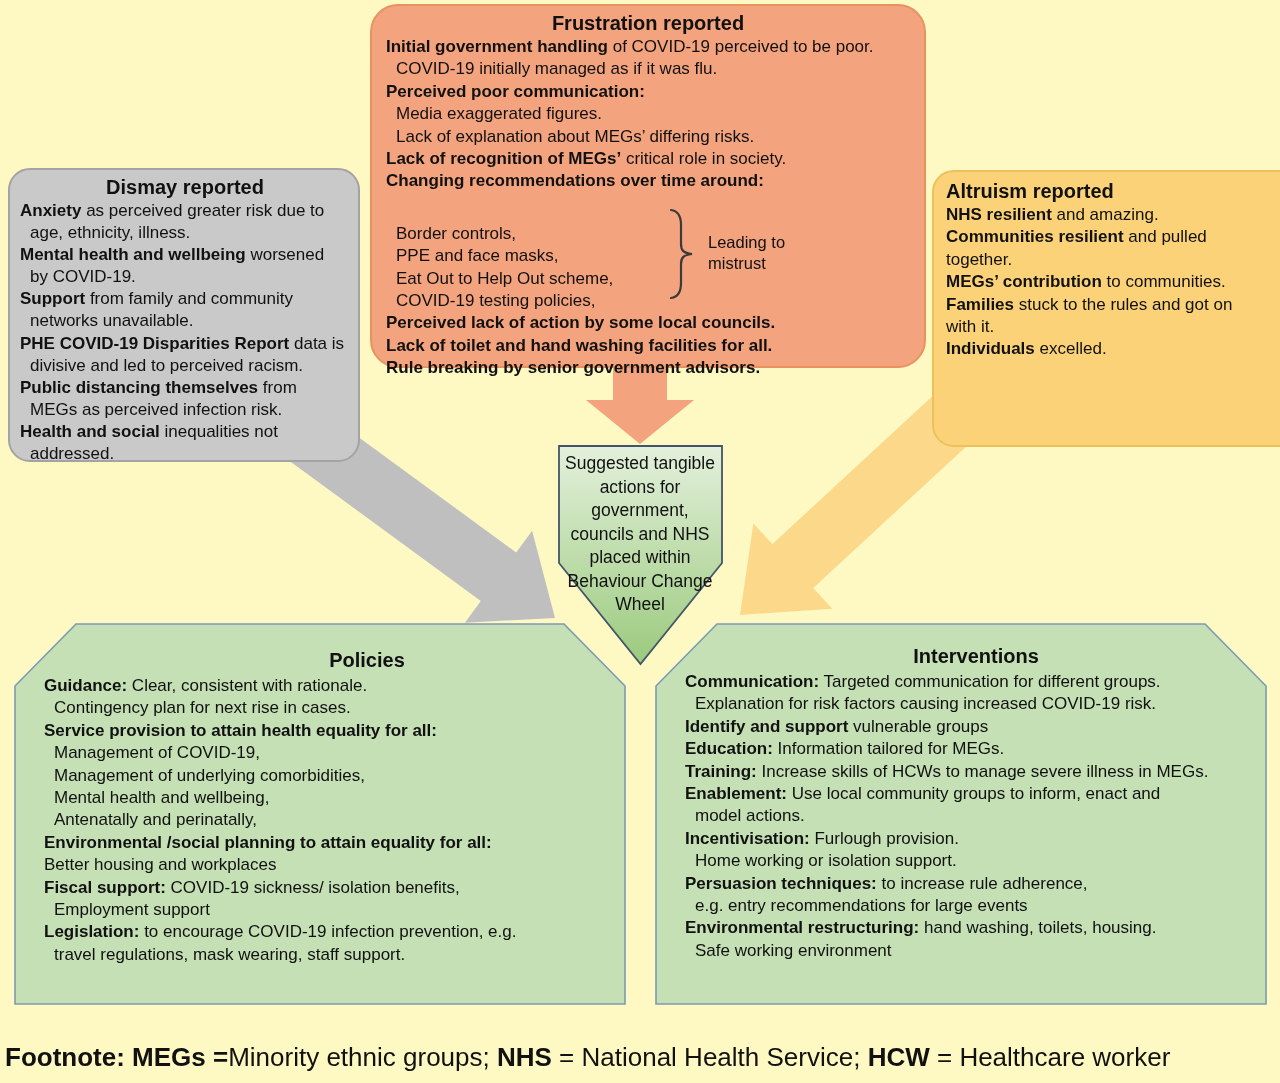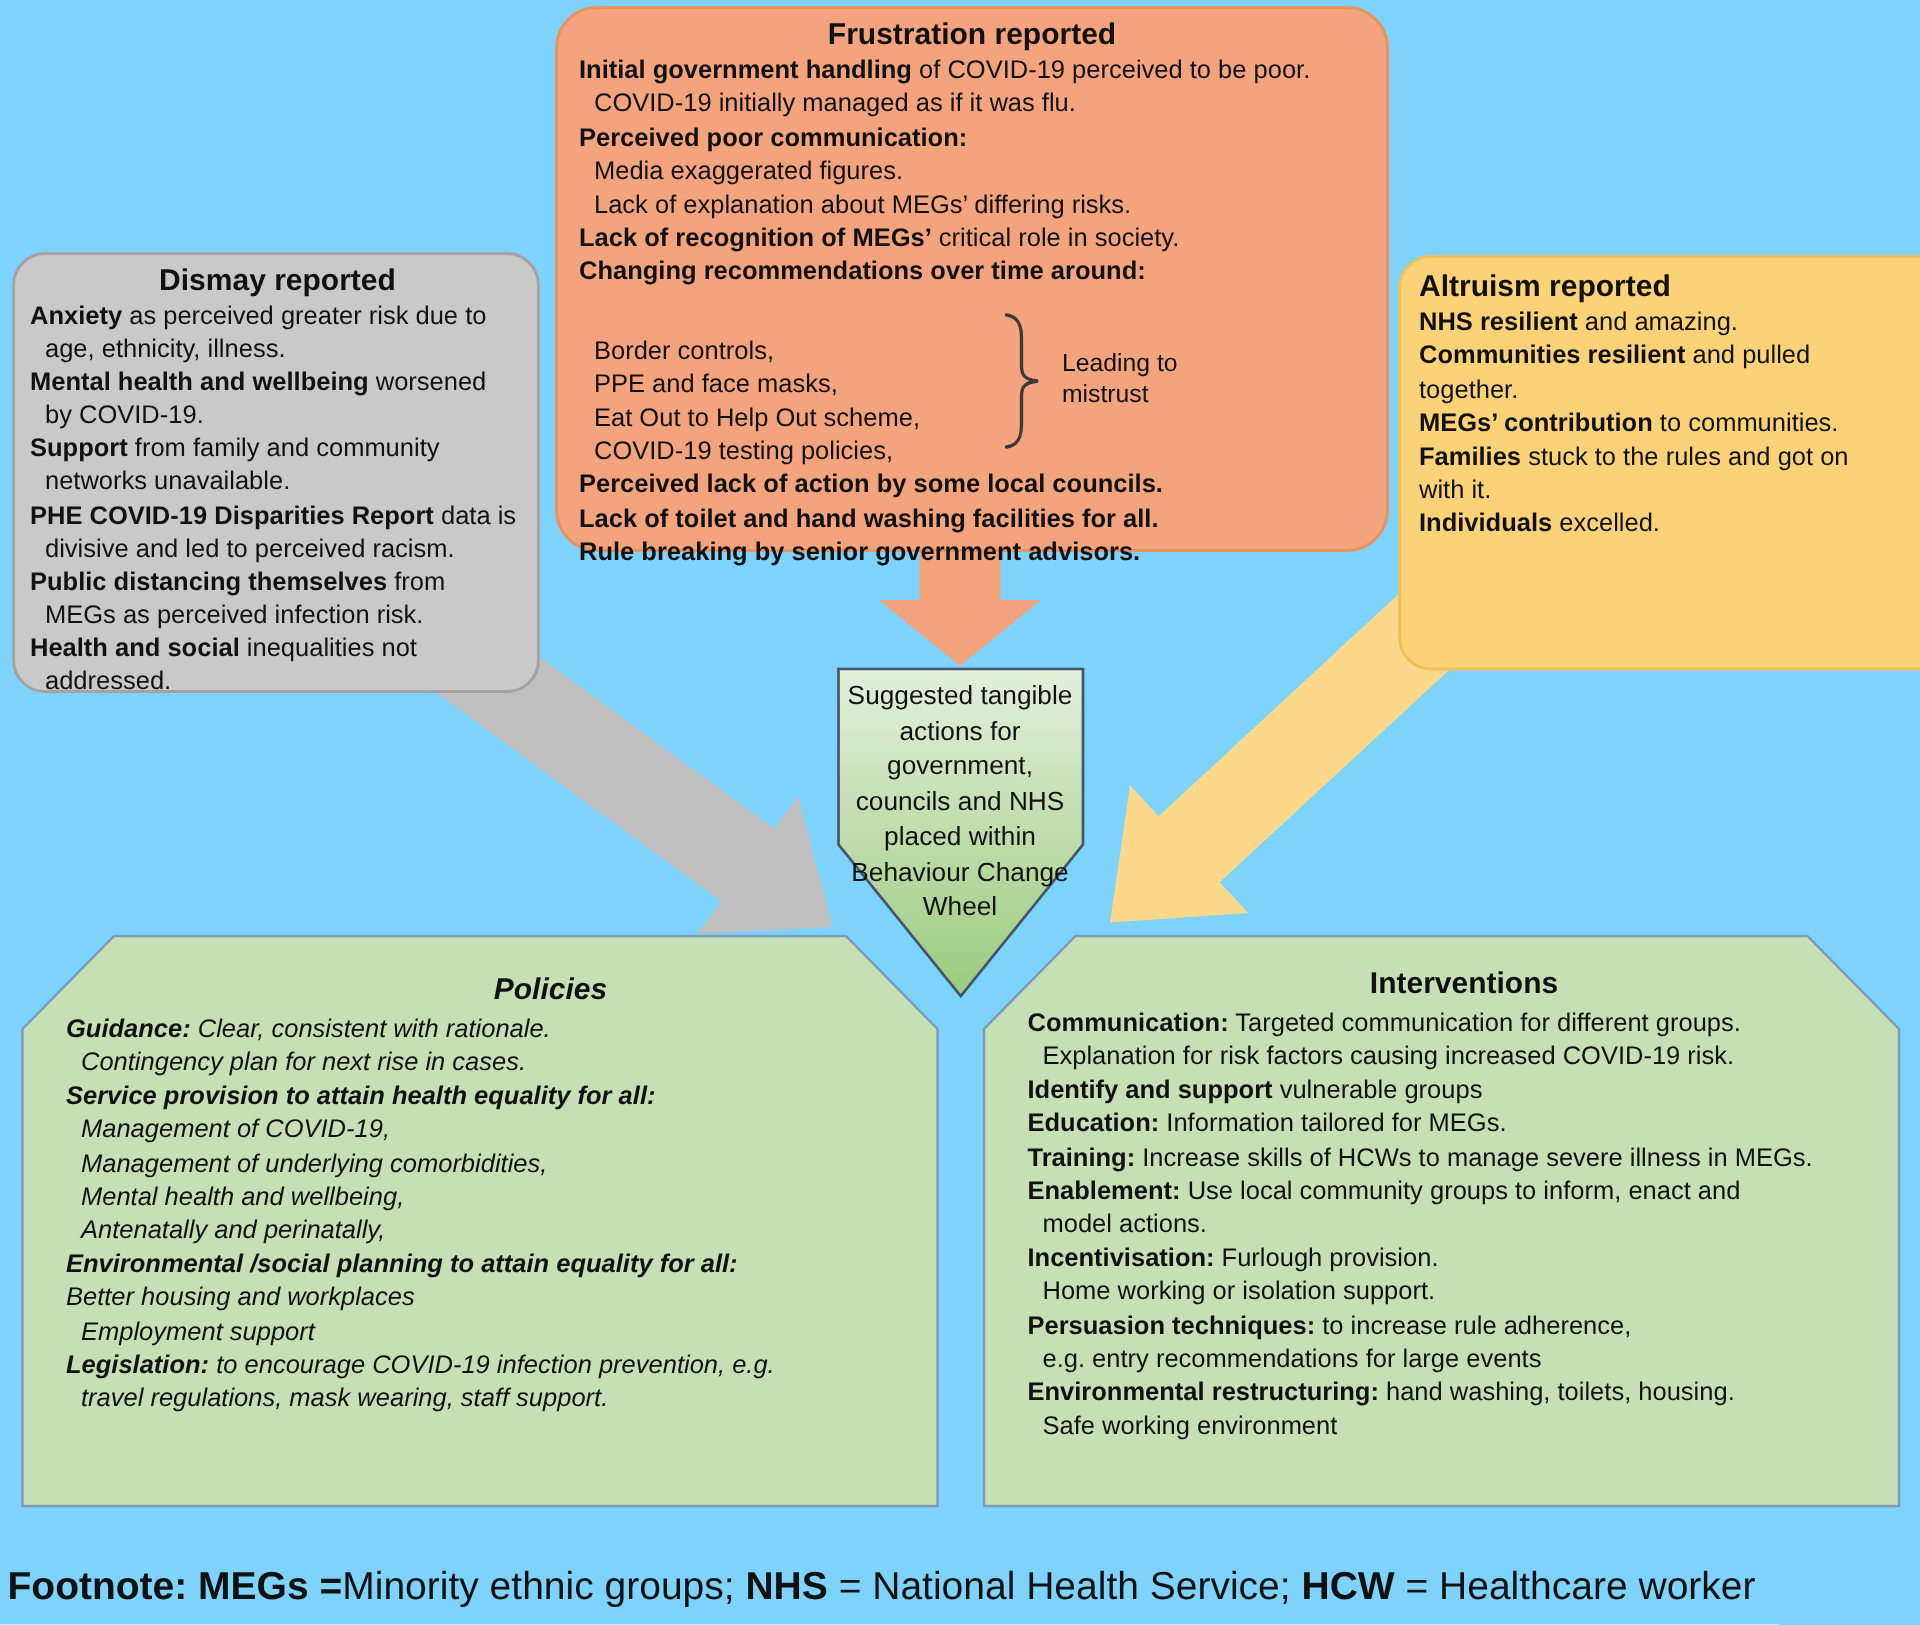--- a/index.html
+++ b/index.html
@@ -1,17 +1,17 @@
 <!DOCTYPE html>
 <html><head>
 <meta charset="utf-8">
 <style>
   html,body{margin:0;padding:0;background:#fff;}
   #figure{
-    position:relative;width:1280px;height:1083px;background:#7dd3fc;
+    position:relative;width:1280px;height:1083px;background:#fef9c3;
     font-family:"Liberation Sans", sans-serif;color:#111;overflow:hidden;
   }
   .box{position:absolute;box-sizing:border-box;}
   .line{white-space:nowrap;font-size:17px;line-height:22.4px;}
   .line .b{font-weight:bold;}
   .line.ind{padding-left:10px;}
   .box-title{font-weight:bold;font-size:20px;line-height:26px;}
   .center{text-align:center;}
 
   
@@ -35,21 +35,21 @@
   }
   #altruism .box-title{text-align:left;}
 
   .brace-row{display:flex;align-items:center;}
   .brace-col{width:282px;flex:none;margin-top:30px;}
   .brace{flex:none;margin-top:2px;}
   .brace-label{font-size:16.5px;line-height:21px;width:95px;margin-left:12px;}
 
   
   .green-content{position:absolute;box-sizing:border-box;}
-  #policies-content{left:14px;top:623px;width:676px;height:382px;padding:24px 0 0 30px;font-style:italic;}
+  #policies-content{left:14px;top:623px;width:676px;height:382px;padding:24px 0 0 30px;}
   #interventions-content{left:655px;top:623px;width:612px;height:338px;padding:20px 0 0 30px;}
   .green-content .box-title{margin-bottom:2px;}
 
   
   #pentagon-text{
     position:absolute;left:564px;top:452px;width:152px;text-align:center;
     font-weight:normal;font-size:17.5px;line-height:23.5px;
   }
 
   
@@ -151,20 +151,21 @@
     <div>
         <div class="line"><span class="b">Guidance:</span><span> Clear, consistent with rationale.</span></div>
         <div class="line ind"><span>Contingency plan for next rise in cases.</span></div>
         <div class="line"><span class="b">Service provision to attain health equality for all:</span></div>
         <div class="line ind"><span>Management of COVID-19,</span></div>
         <div class="line ind"><span>Management of underlying comorbidities,</span></div>
         <div class="line ind"><span>Mental health and wellbeing,</span></div>
         <div class="line ind"><span>Antenatally and perinatally,</span></div>
         <div class="line"><span class="b">Environmental /social planning to attain equality for all:</span></div>
         <div class="line"><span>Better housing and workplaces</span></div>
+        <div class="line"><span class="b">Fiscal support:</span><span> COVID-19 sickness/ isolation benefits,</span></div>
         <div class="line ind"><span>Employment support</span></div>
         <div class="line"><span class="b">Legislation:</span><span> to encourage COVID-19 infection prevention, e.g.</span></div>
         <div class="line ind"><span>travel regulations, mask wearing, staff support.</span></div>
       </div>
   </div>
 
   <div class="green-content" id="interventions-content">
     <div class="box-title center">Interventions</div>
     <div>
         <div class="line"><span class="b">Communication:</span><span> Targeted communication for different groups.</span></div>

